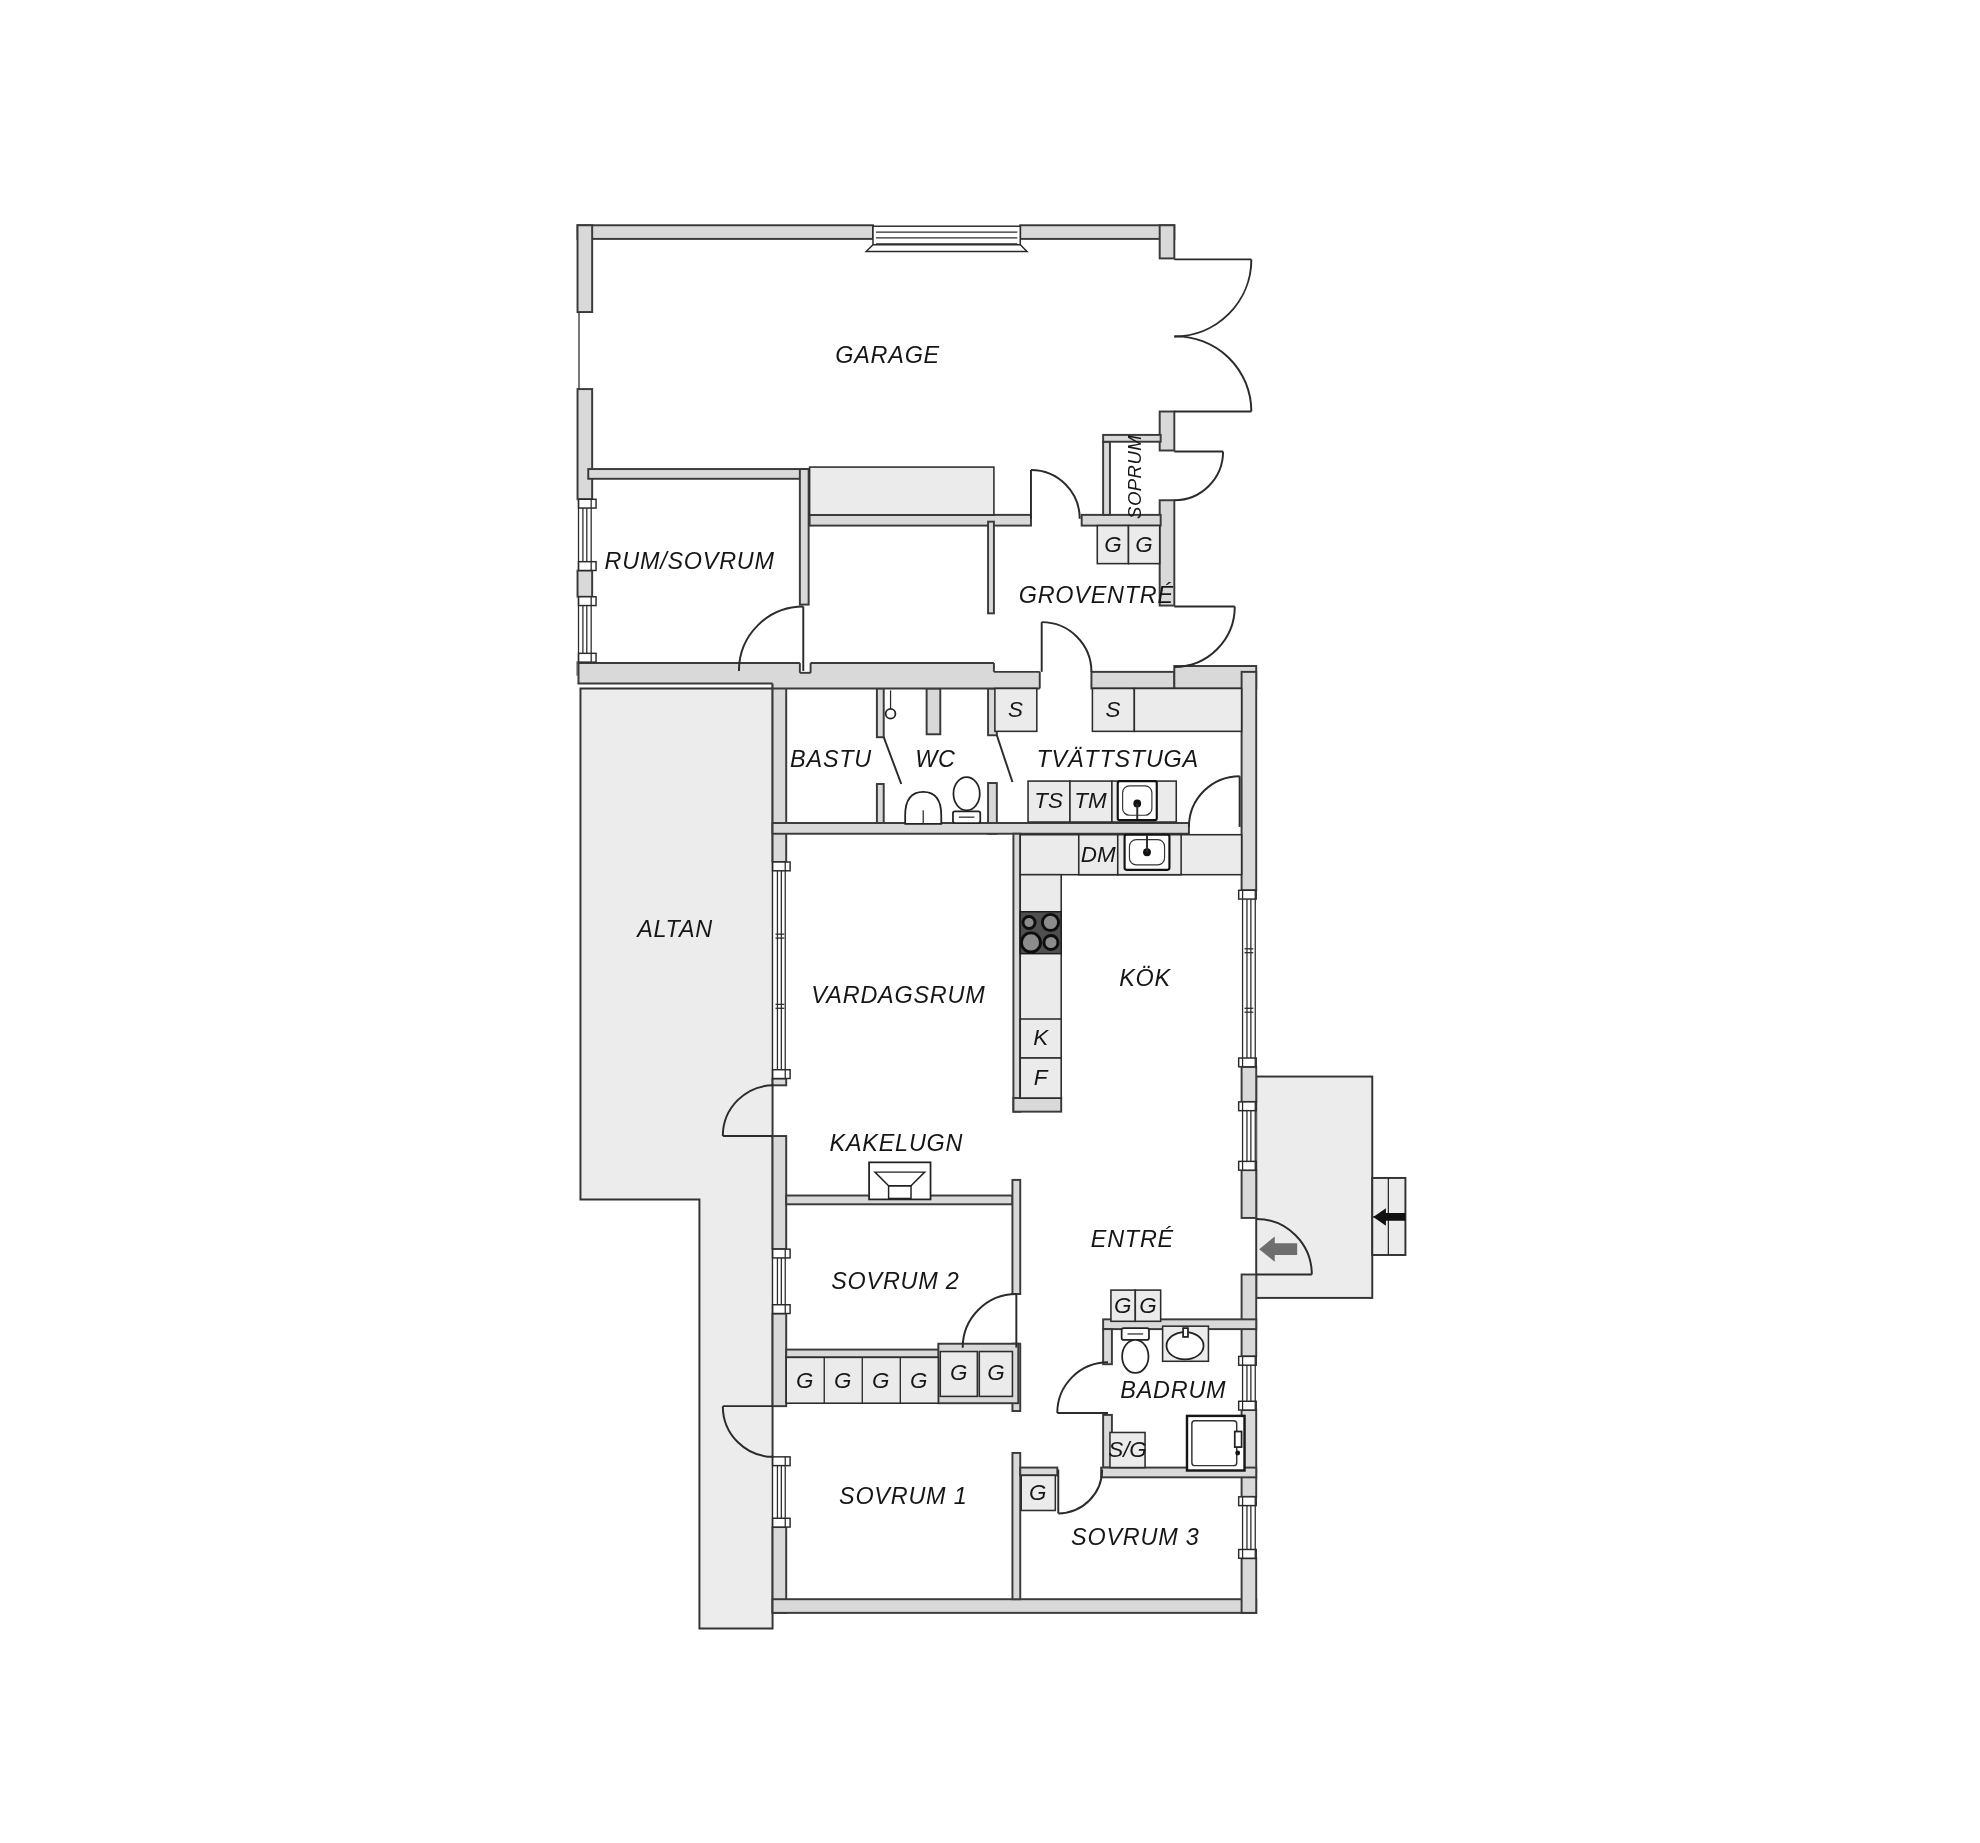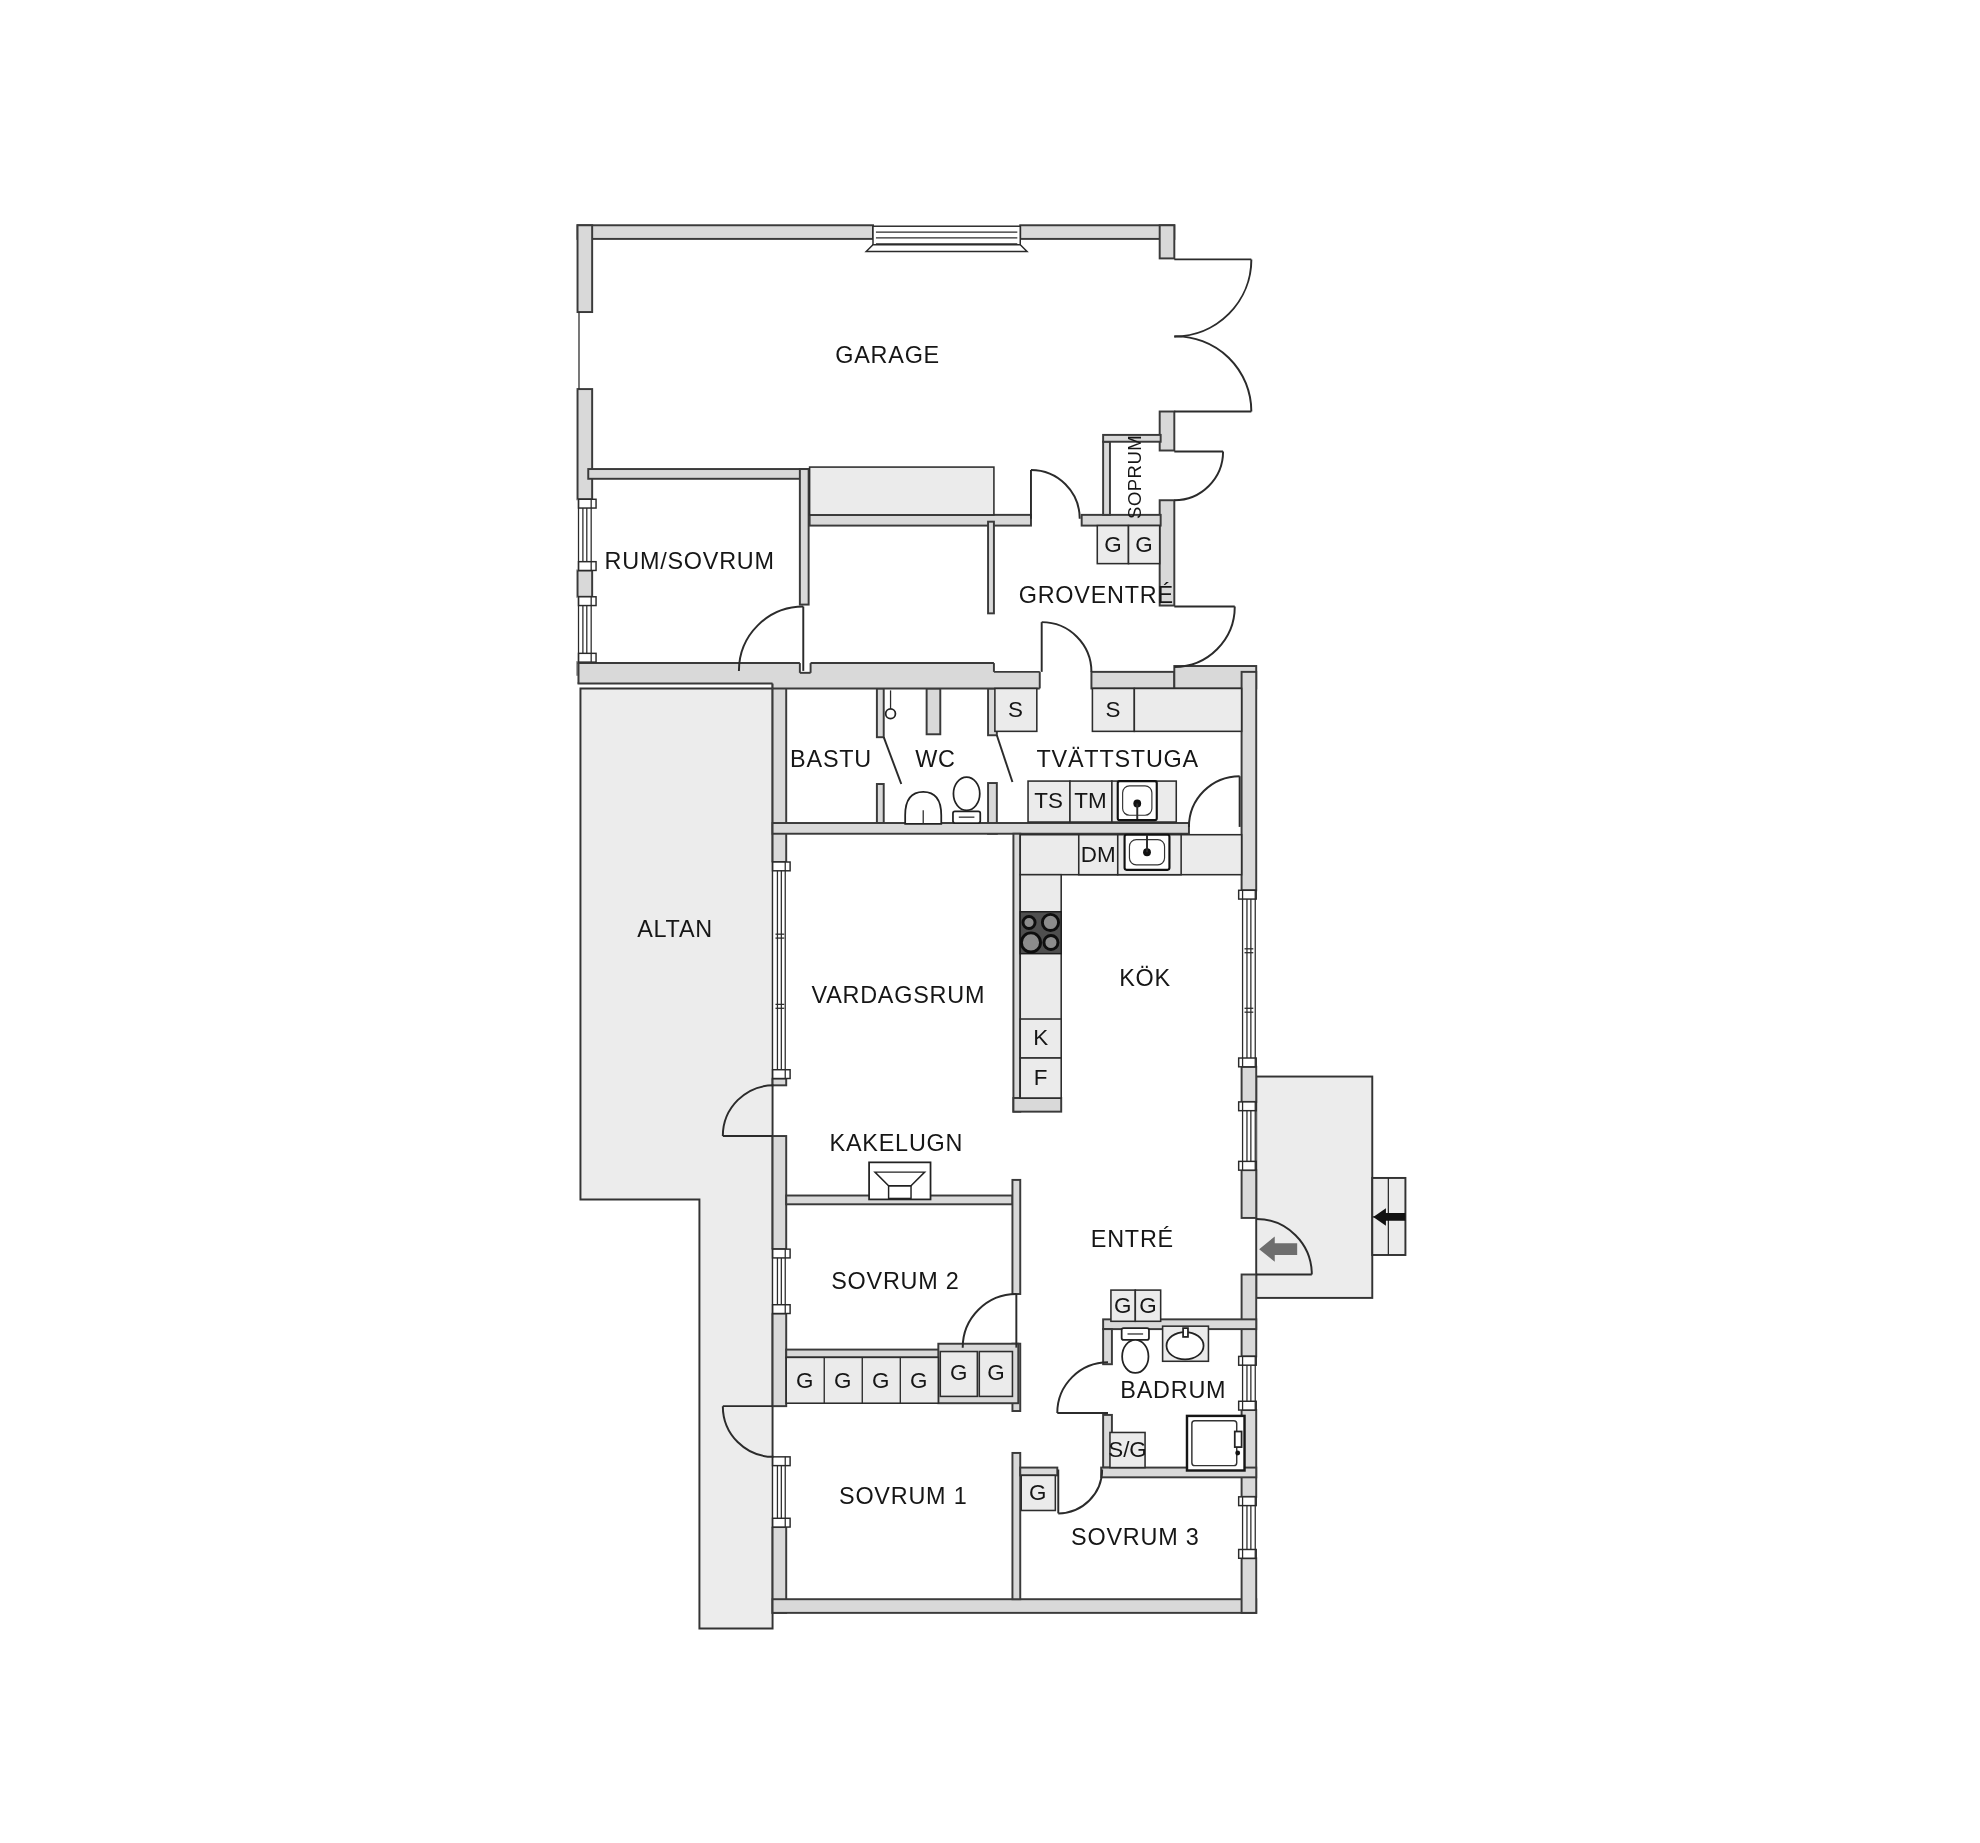--- a/index.html
+++ b/index.html
@@ -1,15 +1,15 @@
 <!DOCTYPE html>
 <html><head><meta charset="utf-8">
 <style>
 html,body{margin:0;padding:0;background:#fff;-webkit-font-smoothing:antialiased;}
-.page{width:1981px;height:1843px;position:relative;background:#fff;overflow:hidden;}
+.page{width:1981px;height:1843px;position:relative;background:#fff;overflow:hidden;font-style:italic;}
 text{font-family:"Liberation Sans",sans-serif;fill:#161616;text-anchor:middle;}
 .lbl{font-size:24px;letter-spacing:0.8px;}
 .sm{font-size:19px;letter-spacing:0.5px;}
 .smc{font-size:23px;}
 .w{fill:#d9d9d9;stroke:#3a3a3a;stroke-width:2;}
 .b{fill:#ebebeb;stroke:#2d2d2d;stroke-width:1.6;}
 .deck{fill:#ececec;stroke:#333;stroke-width:2;}
 .door{fill:none;stroke:#2b2b2b;stroke-width:2;}
 .thin{fill:none;stroke:#2b2b2b;stroke-width:1.3;}
 .cb{fill:none;stroke:#2d2d2d;stroke-width:1.4;}

